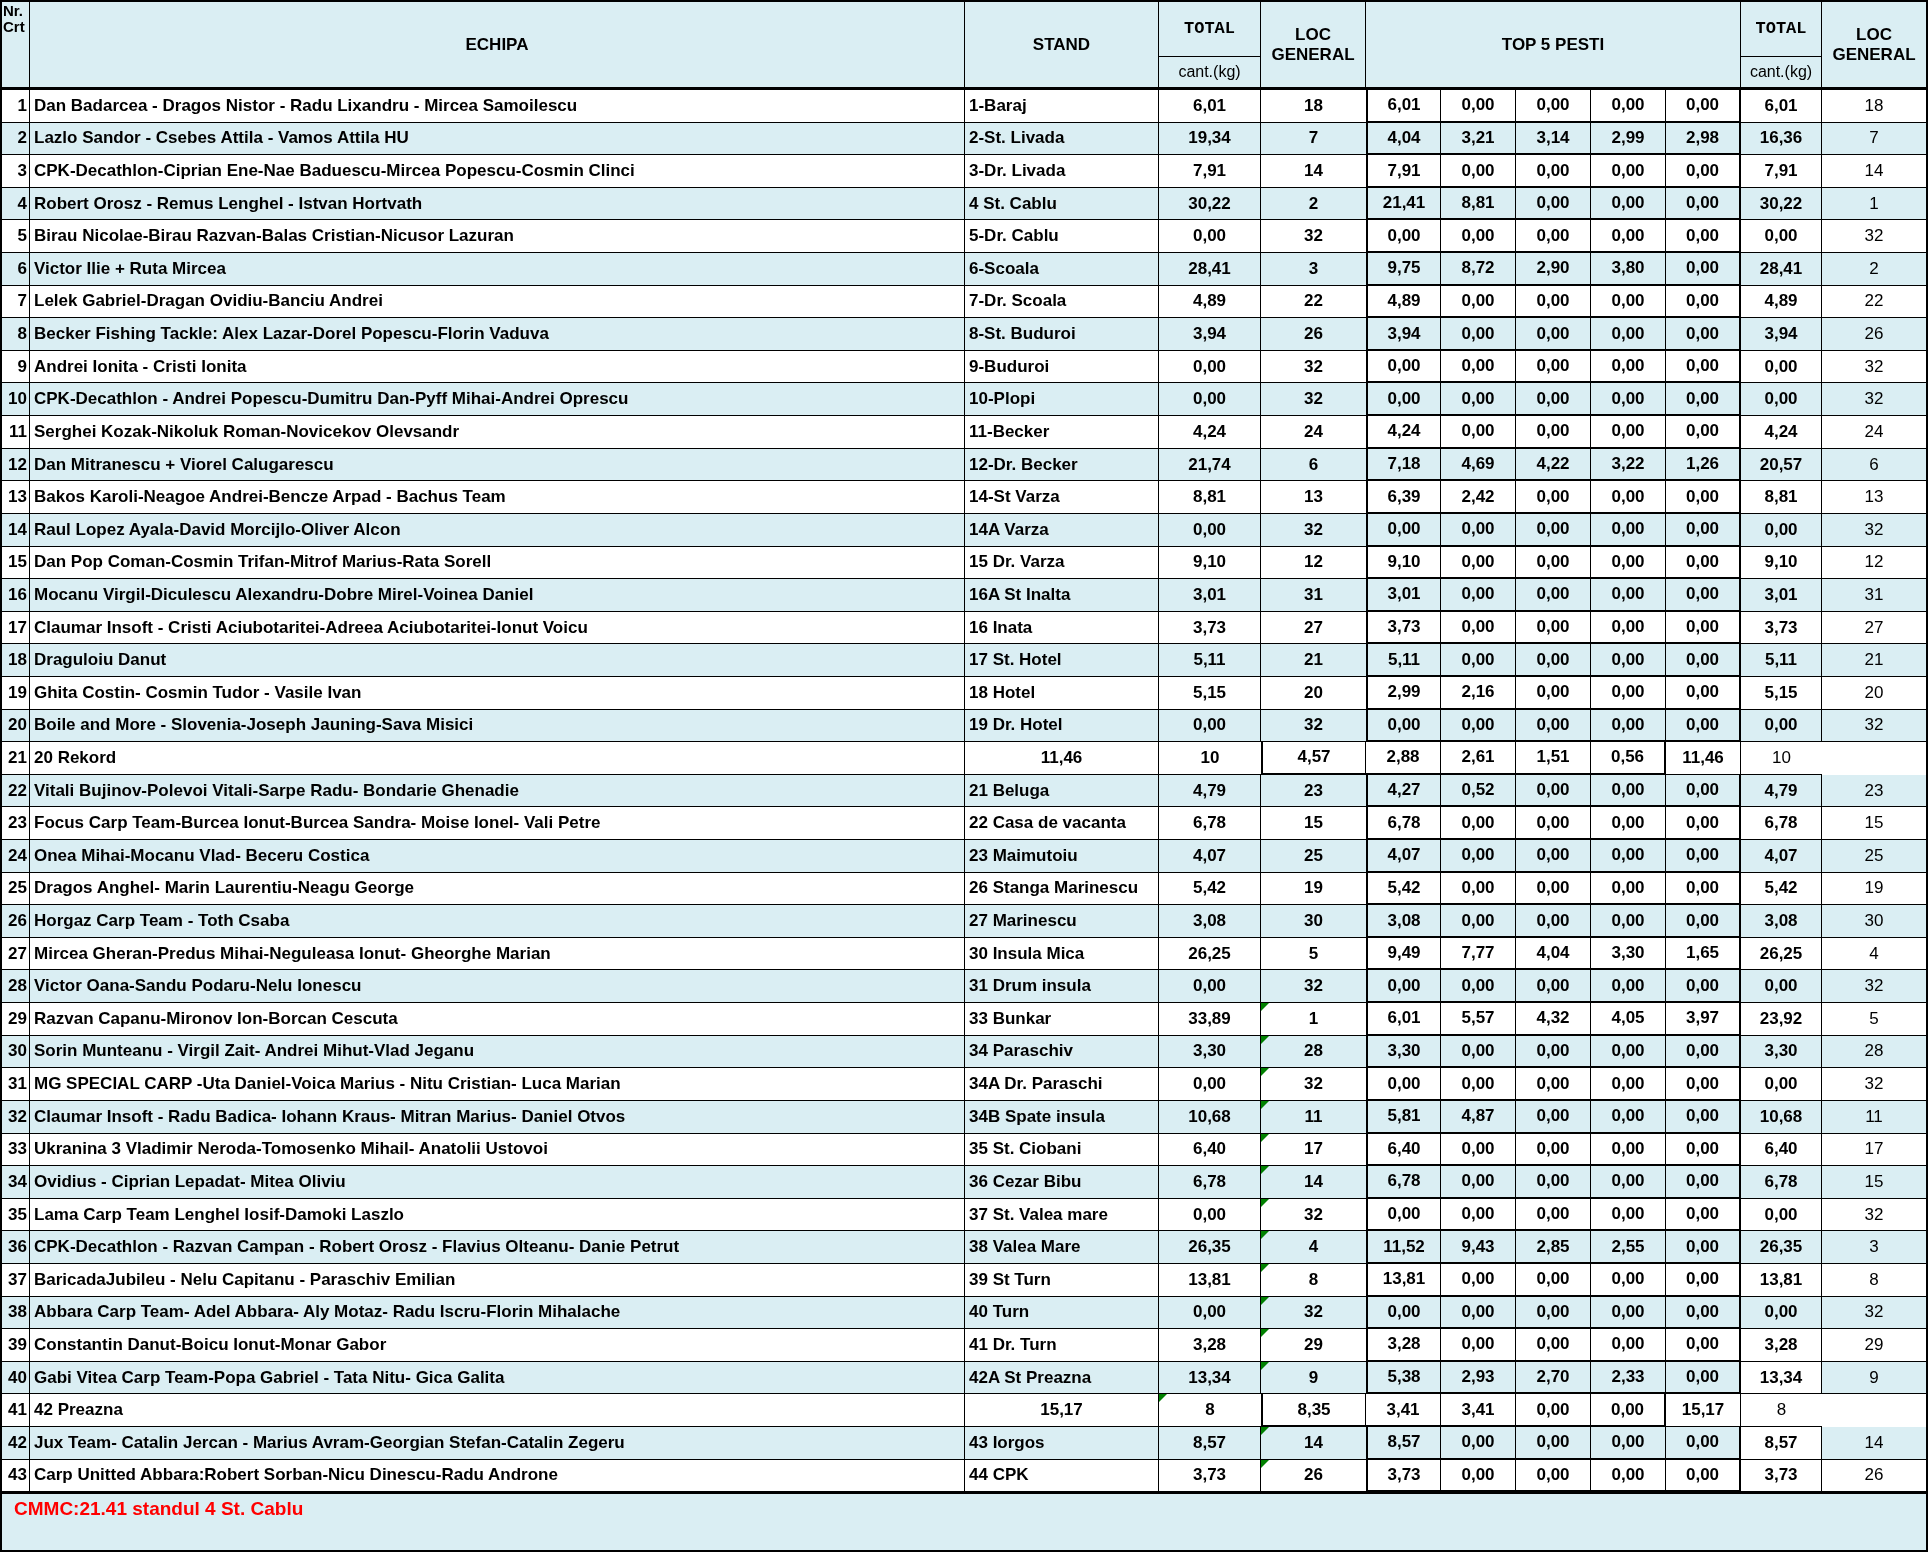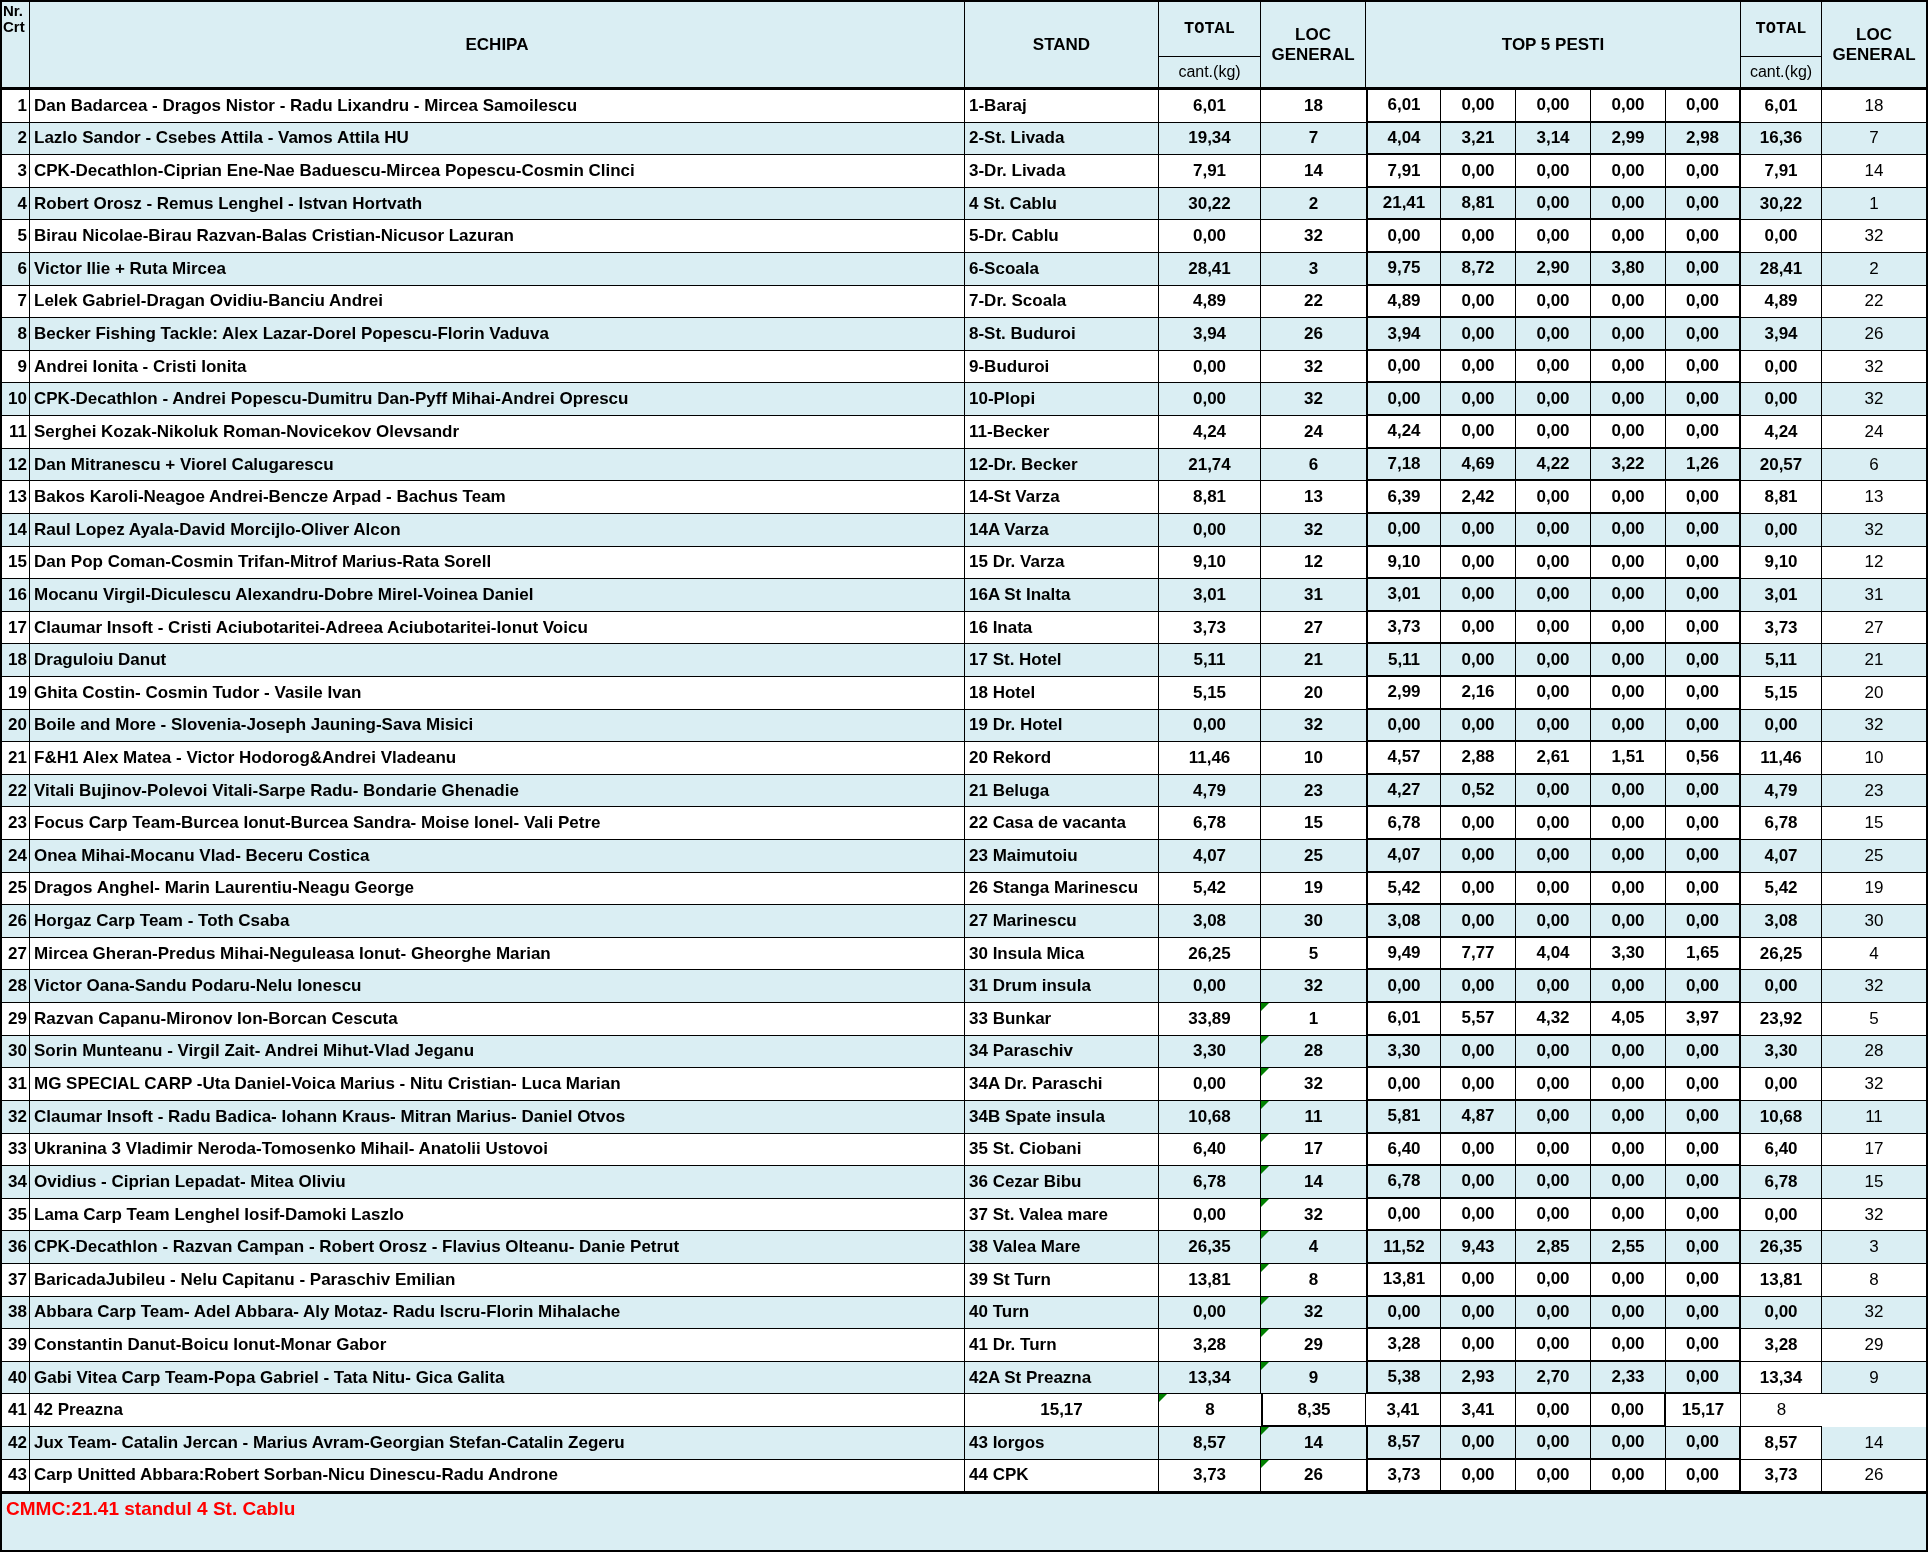--- a/index.html
+++ b/index.html
@@ -57,21 +57,21 @@
   .marker{
     position:absolute;top:0;left:0;width:0;height:0;
     border-top:8px solid #008000;border-right:8px solid transparent;
   }
   
   .footer{
     flex:0 0 58px;
     background:var(--band,#DAEEF3);
     border-top:2px solid #000;
     display:flex;align-items:flex-start;
-    padding:4px 0 0 4px;
+    padding:4px 0 0 12px;
   }
   .footer .note{color:var(--note,#FF0000);font-weight:bold;font-size:19px;}
 </style>
 </head>
 <body>
 
 <div class="sheet">
 
   <div class="hdr grid">
     <div class="hcell h-nr">Nr. Crt</div>
@@ -366,21 +366,20 @@
         <div class="cell c-num c-p first">0,00</div>
         <div class="cell c-num c-p">0,00</div>
         <div class="cell c-num c-p">0,00</div>
         <div class="cell c-num c-p">0,00</div>
         <div class="cell c-num c-p lastp">0,00</div>
         <div class="cell c-num">0,00</div>
         <div class="cell c-num c-loc2">32</div>
       </div>
       <div class="row">
         <div class="cell c-nr">21</div>
-        <div class="cell c-team">F&amp;H1 Alex Matea - Victor Hodorog&amp;Andrei Vladeanu</div>
         <div class="cell c-stand">20 Rekord</div>
         <div class="cell c-num">11,46</div>
         <div class="cell c-num c-loc1">10</div>
         <div class="cell c-num c-p first">4,57</div>
         <div class="cell c-num c-p">2,88</div>
         <div class="cell c-num c-p">2,61</div>
         <div class="cell c-num c-p">1,51</div>
         <div class="cell c-num c-p lastp">0,56</div>
         <div class="cell c-num">11,46</div>
         <div class="cell c-num c-loc2">10</div>

